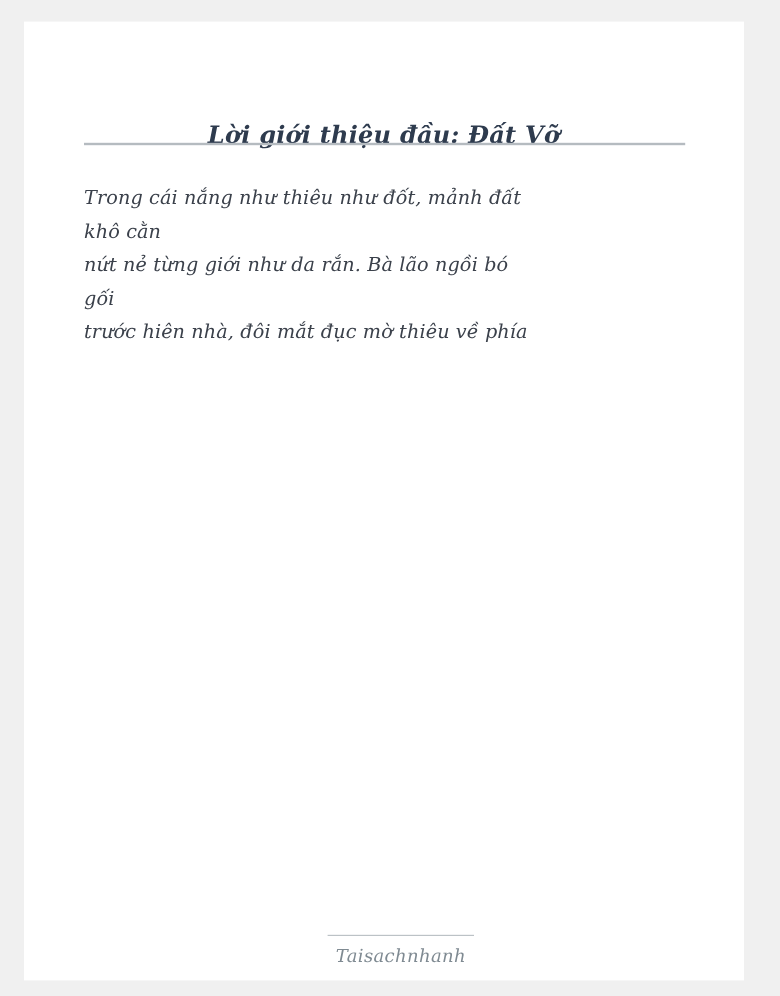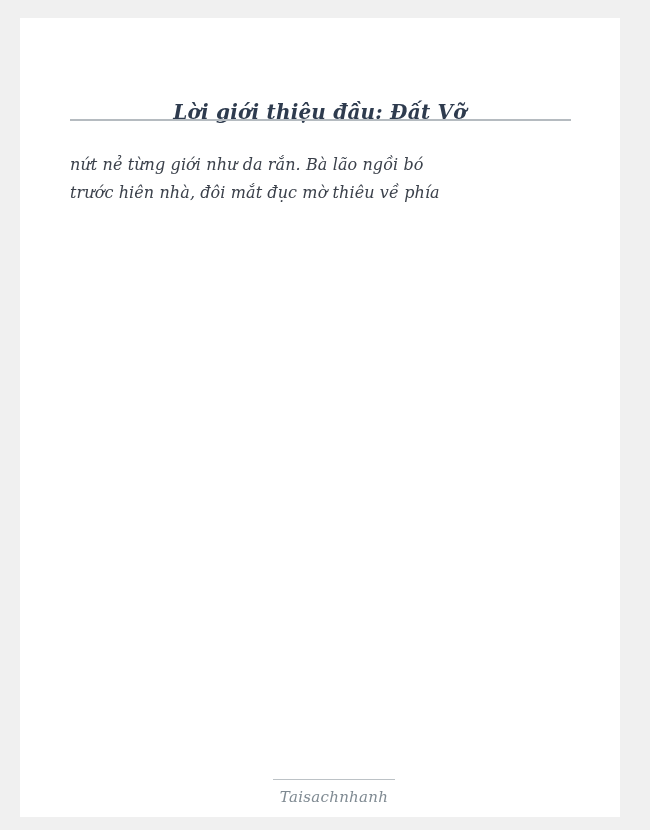--- a/index.html
+++ b/index.html
@@ -98,21 +98,24 @@
 <body>
 
 <div class="canvas">
   <div class="paper">
 
     <h1 class="page-title">Lời giới thiệu đầu: Đất Vỡ</h1>
 
     <hr class="title-divider">
 
     <div class="body-text">
+      <p>Trong cái nắng như thiêu như đốt, mảnh đất</p>
+      <p>khô cằn</p>
       <p>nứt nẻ từng giới như da rắn. Bà lão ngồi bó</p>
+      <p>gối</p>
       <p>trước hiên nhà, đôi mắt đục mờ thiêu về phía</p>
     </div>
 
     <div class="page-footer">
       <hr class="footer-divider">
       <div class="footer-signature">Taisachnhanh</div>
     </div>
 
   </div>
 </div>

